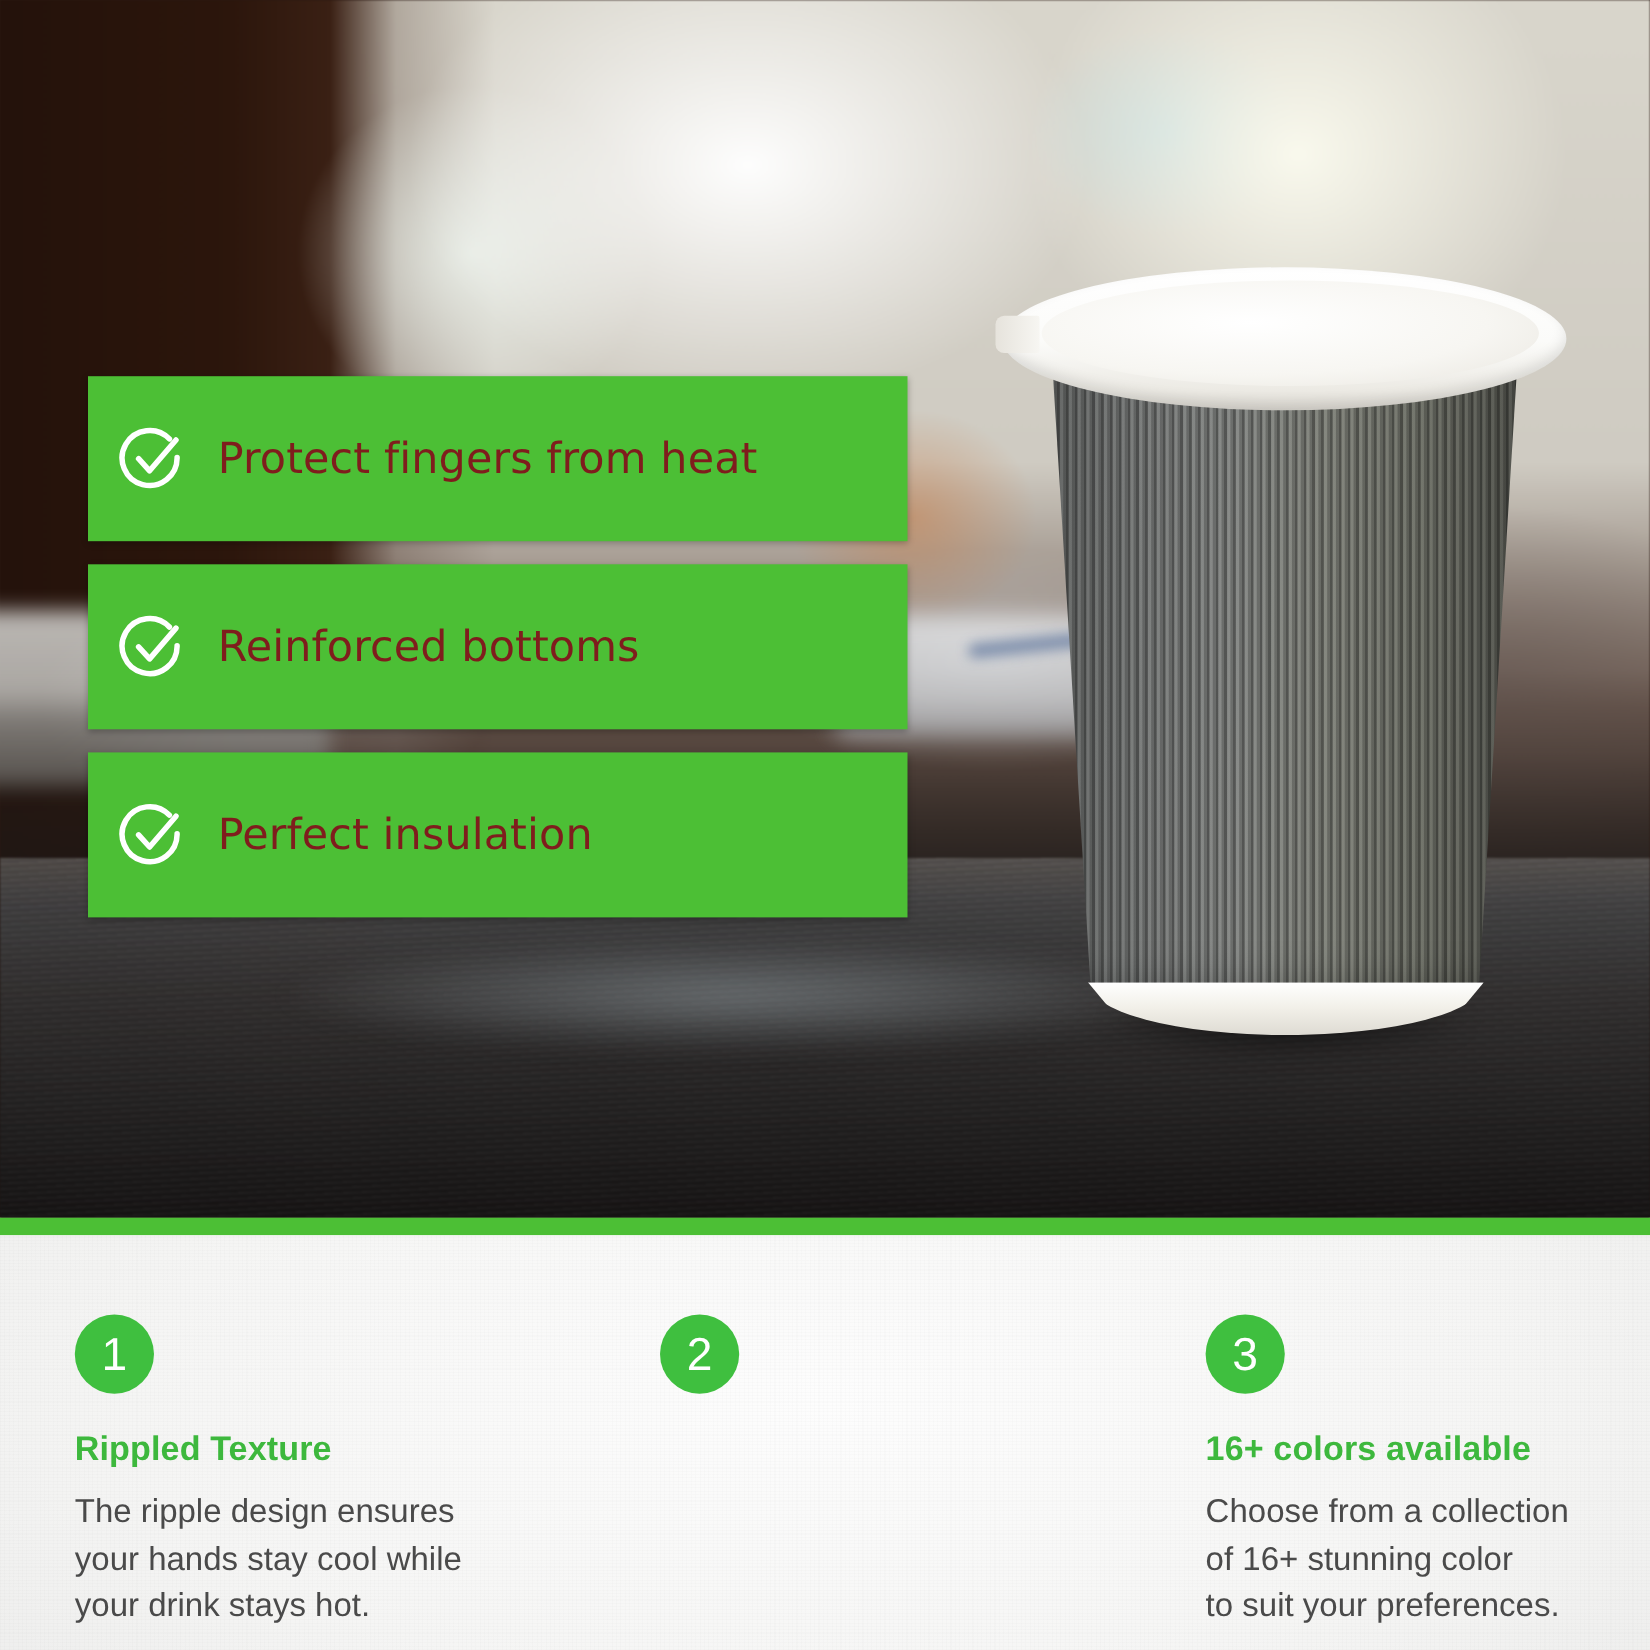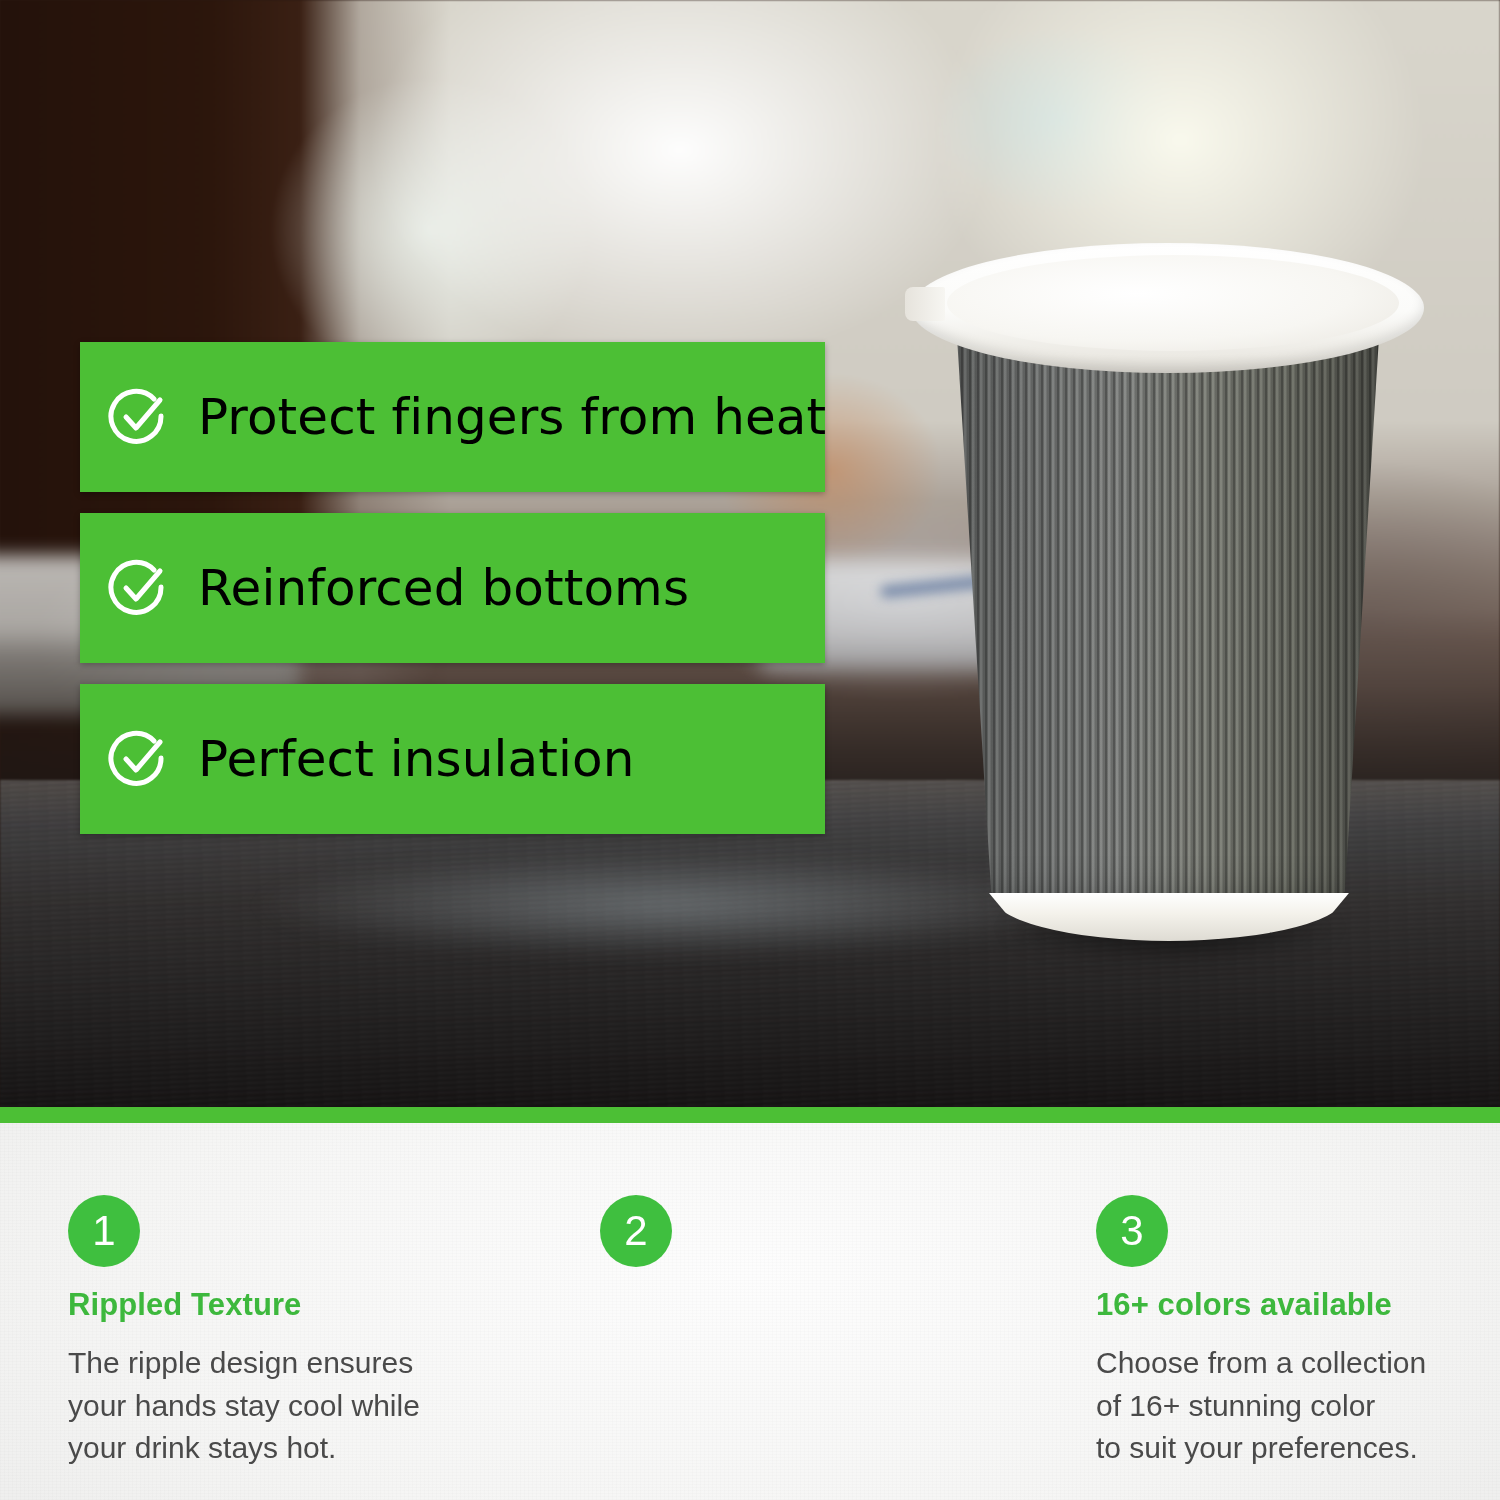--- a/index.html
+++ b/index.html
@@ -106,42 +106,42 @@
 
   
   .banner{position:absolute;left:80px;width:745px;height:150px;
     background:#4CBF35;display:flex;align-items:center;
     box-shadow:0 2px 6px rgba(0,0,0,0.28);}
   .banner.b1{top:342px;}
   .banner.b2{top:513px;}
   .banner.b3{top:684px;}
   .banner .check-wrap{width:118px;display:flex;align-items:center;justify-content:center;flex:0 0 118px;}
   .banner .check-wrap svg{display:block;}
-  .banner .b-label{color:#000000;font-size:50px;line-height:1;letter-spacing:.1px;
+  .banner .b-label{color:#7f1d1d;font-size:39px;line-height:1;letter-spacing:.1px;
     font-family:"DejaVu Sans","Liberation Sans",sans-serif;font-weight:400;white-space:nowrap;}
 
   
   .divider{position:absolute;left:0;top:1107px;width:1500px;height:16px;background:#4CBF35;}
 
   
   .bottom{position:absolute;left:0;top:1123px;width:1500px;height:377px;
     background:
       repeating-linear-gradient(0deg, rgba(0,0,0,0.012) 0 1px, rgba(255,255,255,0) 1px 3px),
       repeating-linear-gradient(90deg, rgba(0,0,0,0.012) 0 1px, rgba(255,255,255,0) 1px 4px),
       radial-gradient(ellipse 900px 380px at 50% 40%, #fdfdfd 0%, #f5f5f4 70%, #efefee 100%);}
   .cols{position:absolute;left:0;top:0;width:1500px;height:377px;}
   .col{position:absolute;top:0;width:430px;}
   .col.c1{left:68px;}
   .col.c2{left:600px;}
   .col.c3{left:1096px;}
   .num-badge{width:72px;height:72px;border-radius:50%;background:#3FBF3F;
     color:#ffffff;display:flex;align-items:center;justify-content:center;
     font-size:42px;font-weight:400;margin-top:72px;
     font-family:"Liberation Sans","DejaVu Sans",sans-serif;}
-  .col-title{margin-top:22px;color:#3DB83D;font-size:31px;font-weight:700;
+  .col-title{margin-top:34px;color:#3DB83D;font-size:31px;font-weight:700;
     letter-spacing:.1px;line-height:1;}
   .col-body{margin-top:22px;color:#4a4a4a;font-size:30px;line-height:1.42;
     white-space:pre-line;font-weight:400;}
 </style>
 </head>
 <body>
 
 <div id="page">
 
   <div class="hero">

